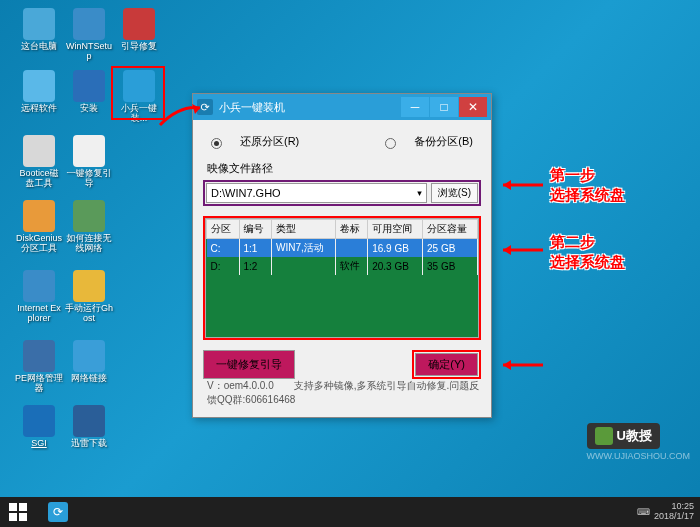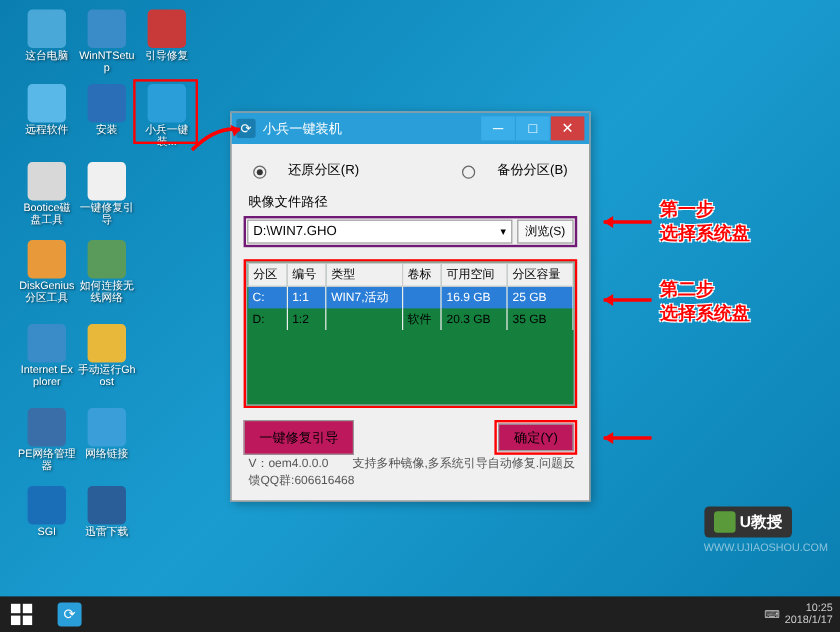--- a/index.html
+++ b/index.html
@@ -113,21 +113,21 @@
         <div class="icon-label">手动运行Ghost</div>
       </div>
       <div class="icon" style="left: 15px; top: 340px;">
         <div class="icon-img" style="background:#3a6ea8"></div>
         <div class="icon-label">PE网络管理器</div>
       </div>
       <div class="icon" style="left: 65px; top: 340px;">
         <div class="icon-img" style="background:#3a9ed8"></div>
         <div class="icon-label">网络链接</div>
       </div>
-      <div class="icon" style="left: 15px; top: 405px;">
+      <div class="icon" style="left: 15px; top: 405px; text-decoration: underline;">
         <div class="icon-img" style="background:#1a6eb8"></div>
         <div class="icon-label">SGI</div>
       </div>
       <div class="icon" style="left: 65px; top: 405px;">
         <div class="icon-img" style="background:#2a5e98"></div>
         <div class="icon-label">迅雷下载</div>
       </div>
     </div>
 
   <div class="window">

